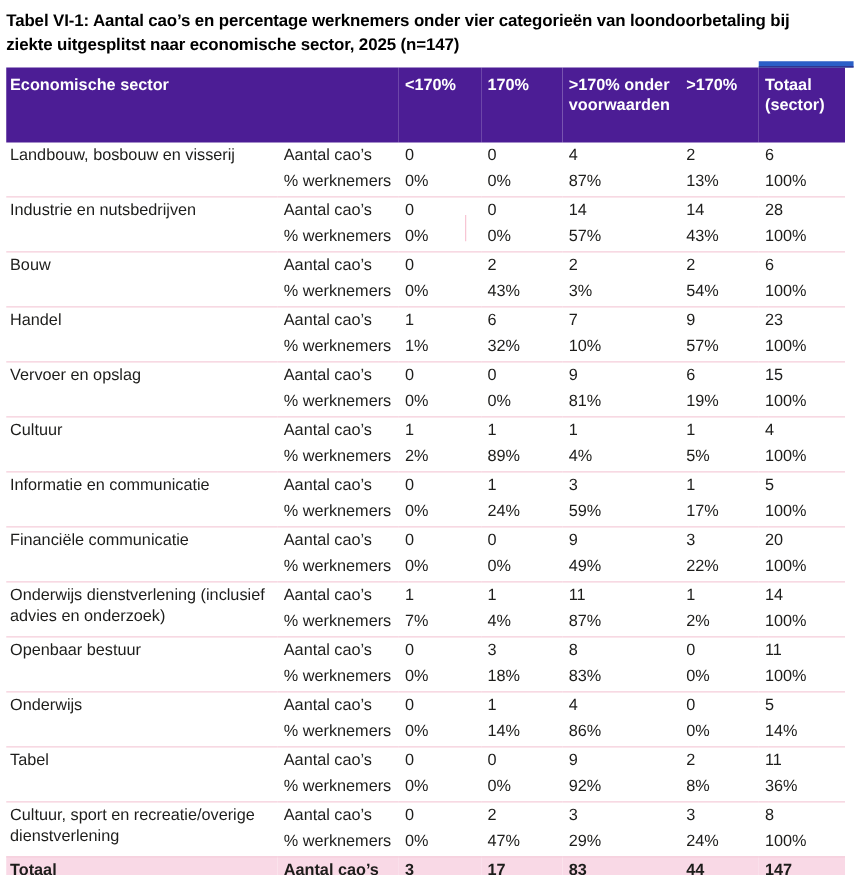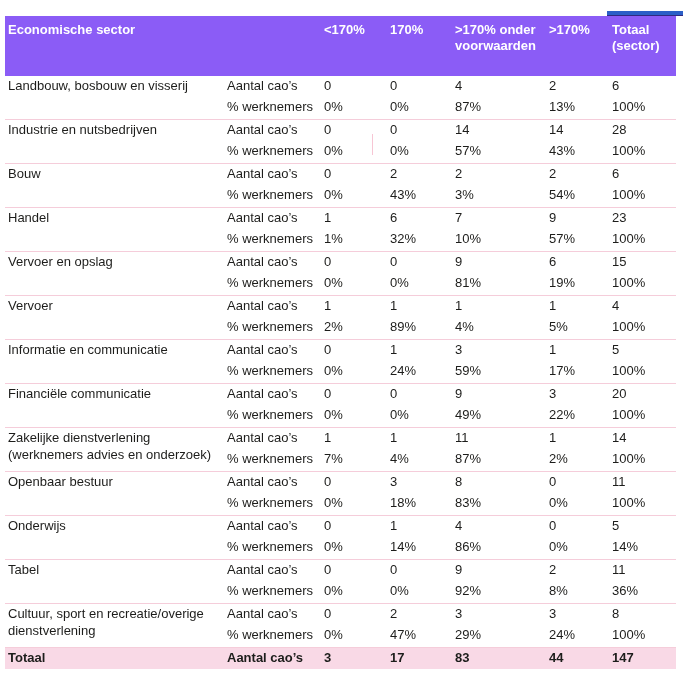--- a/index.html
+++ b/index.html
@@ -7,37 +7,38 @@
        font-family:"Liberation Sans",sans-serif;color:#1d1d1b;
        -webkit-font-smoothing:antialiased;}
   .page{padding:8px 6px 0 5px;}
   .title{font-size:13.5px;font-weight:bold;line-height:1.4;color:#000;
          width:660px;letter-spacing:-0.1px;}
   .table-wrap{position:relative;margin-top:3px;padding-top:5px;}
   .blue-strip{position:absolute;top:0;left:602px;width:76px;height:5px;
               background:#2b5fc7;border-bottom:1px solid #312a82;box-sizing:border-box;}
   table{border-collapse:collapse;table-layout:fixed;width:671px;font-size:13px;}
   th,td{margin:0;text-align:left;font-weight:normal;}
-  thead th{background:#8b5cf6;color:#ffffff;font-weight:bold;
+  thead th{background:#4c1d95;color:#ffffff;font-weight:bold;
            vertical-align:top;padding:6px 2px 0 5px;height:54px;line-height:1.25;}
   thead th.sector-h{padding-left:3px;}
   tbody td{padding:0 2px 0 5px;line-height:1.3;}
   td.sector{padding-left:3px;vertical-align:top;padding-top:2px;}
   tr.r1 td{height:19px;vertical-align:top;padding-top:2px;}
   tr.r2 td{height:19px;vertical-align:bottom;padding-bottom:3px;}
   tr.sep td{border-top:1px solid #f5cdda;}
   tr.total td{background:#f9d9e6;font-weight:bold;}
   tr.total.r1 td{border-top:1px solid #f5cdda;}
   .artifact-line{position:absolute;left:367px;top:123px;width:1px;height:21px;
                  background:#f7c6d4;}
 </style>
 </head>
 <body>
 
 <div class="page">
+  <div class="title">Tabel VI-1: Aantal cao’s en percentage werknemers onder vier categorieën van loondoorbetaling bij ziekte uitgesplitst naar economische sector, 2025 (n=147)</div>
 
   <div class="table-wrap">
     <div class="blue-strip"></div>
     <div class="artifact-line"></div>
 
     <table>
       <colgroup>
         <col style="width:217px">
           <col style="width:97px">
           <col style="width:66px">
@@ -136,21 +137,21 @@
           </tr>
           <tr class="r2">
             <td class="rowlabel">% werknemers</td>
             <td class="val">0%</td>
             <td class="val">0%</td>
             <td class="val">81%</td>
             <td class="val">19%</td>
             <td class="val">100%</td>
           </tr>
           <tr class="r1 sep">
-            <td class="sector" rowspan="2">Vervoer</td>
+            <td class="sector" rowspan="2">Cultuur</td>
             <td class="rowlabel">Aantal cao’s</td>
             <td class="val">1</td>
             <td class="val">1</td>
             <td class="val">1</td>
             <td class="val">1</td>
             <td class="val">4</td>
           </tr>
           <tr class="r2">
             <td class="rowlabel">% werknemers</td>
             <td class="val">2%</td>
@@ -187,21 +188,21 @@
           </tr>
           <tr class="r2">
             <td class="rowlabel">% werknemers</td>
             <td class="val">0%</td>
             <td class="val">0%</td>
             <td class="val">49%</td>
             <td class="val">22%</td>
             <td class="val">100%</td>
           </tr>
           <tr class="r1 sep">
-            <td class="sector" rowspan="2">Zakelijke dienstverlening (werknemers advies en onderzoek)</td>
+            <td class="sector" rowspan="2">Onderwijs dienstverlening (inclusief advies en onderzoek)</td>
             <td class="rowlabel">Aantal cao’s</td>
             <td class="val">1</td>
             <td class="val">1</td>
             <td class="val">11</td>
             <td class="val">1</td>
             <td class="val">14</td>
           </tr>
           <tr class="r2">
             <td class="rowlabel">% werknemers</td>
             <td class="val">7%</td>

